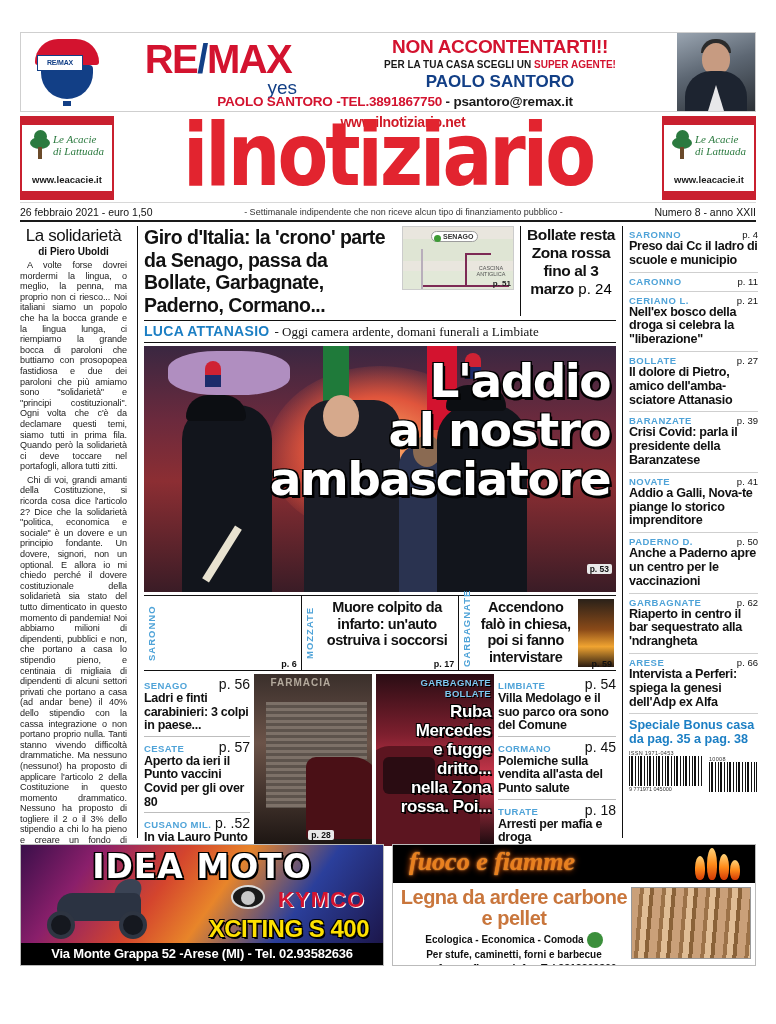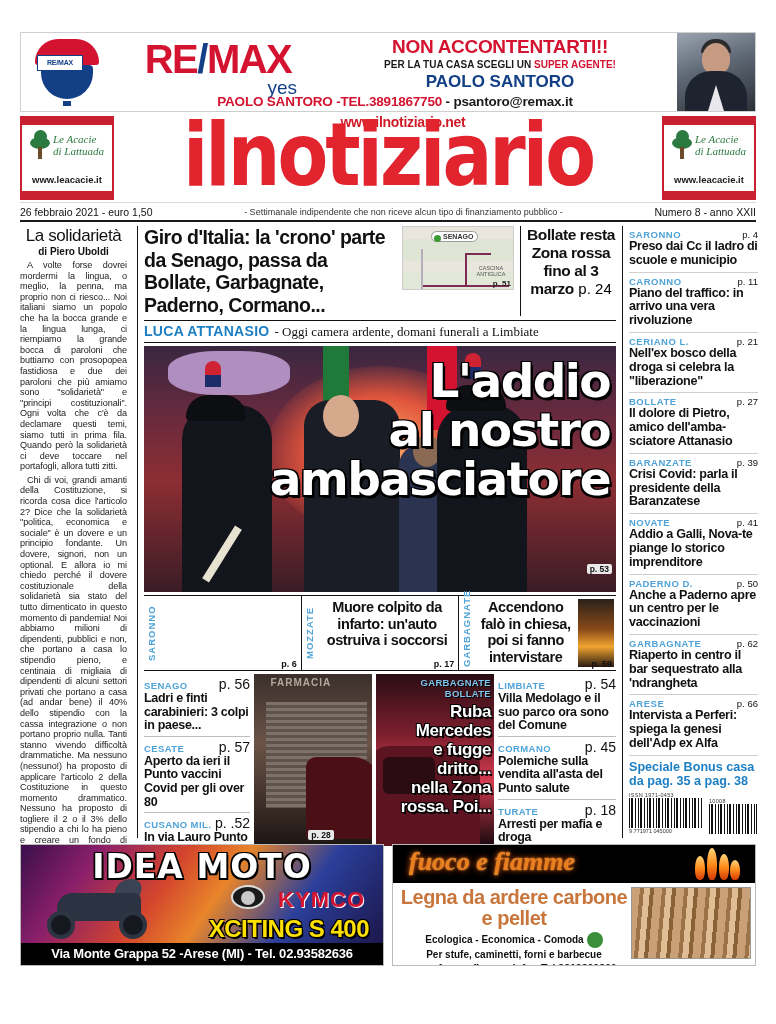--- a/index.html
+++ b/index.html
@@ -537,21 +537,20 @@
             <span class="city">SARONNO</span>
             <span class="pg">p. 4</span>
           </div>
         <div class="txt">Preso dai  Cc il ladro di scuole e municipio</div>
       </div>
       <div class="rail-item">
         <div class="hdr">
             <span class="city">CARONNO</span>
             <span class="pg">p. 11</span>
           </div>
-        <div class="txt">Piano del traffico: in arrivo una vera rivoluzione</div>
       </div>
       <div class="rail-item">
         <div class="hdr">
             <span class="city">CERIANO L.</span>
             <span class="pg">p. 21</span>
           </div>
         <div class="txt">Nell'ex bosco della droga si celebra la "liberazione"</div>
       </div>
       <div class="rail-item">
         <div class="hdr">

